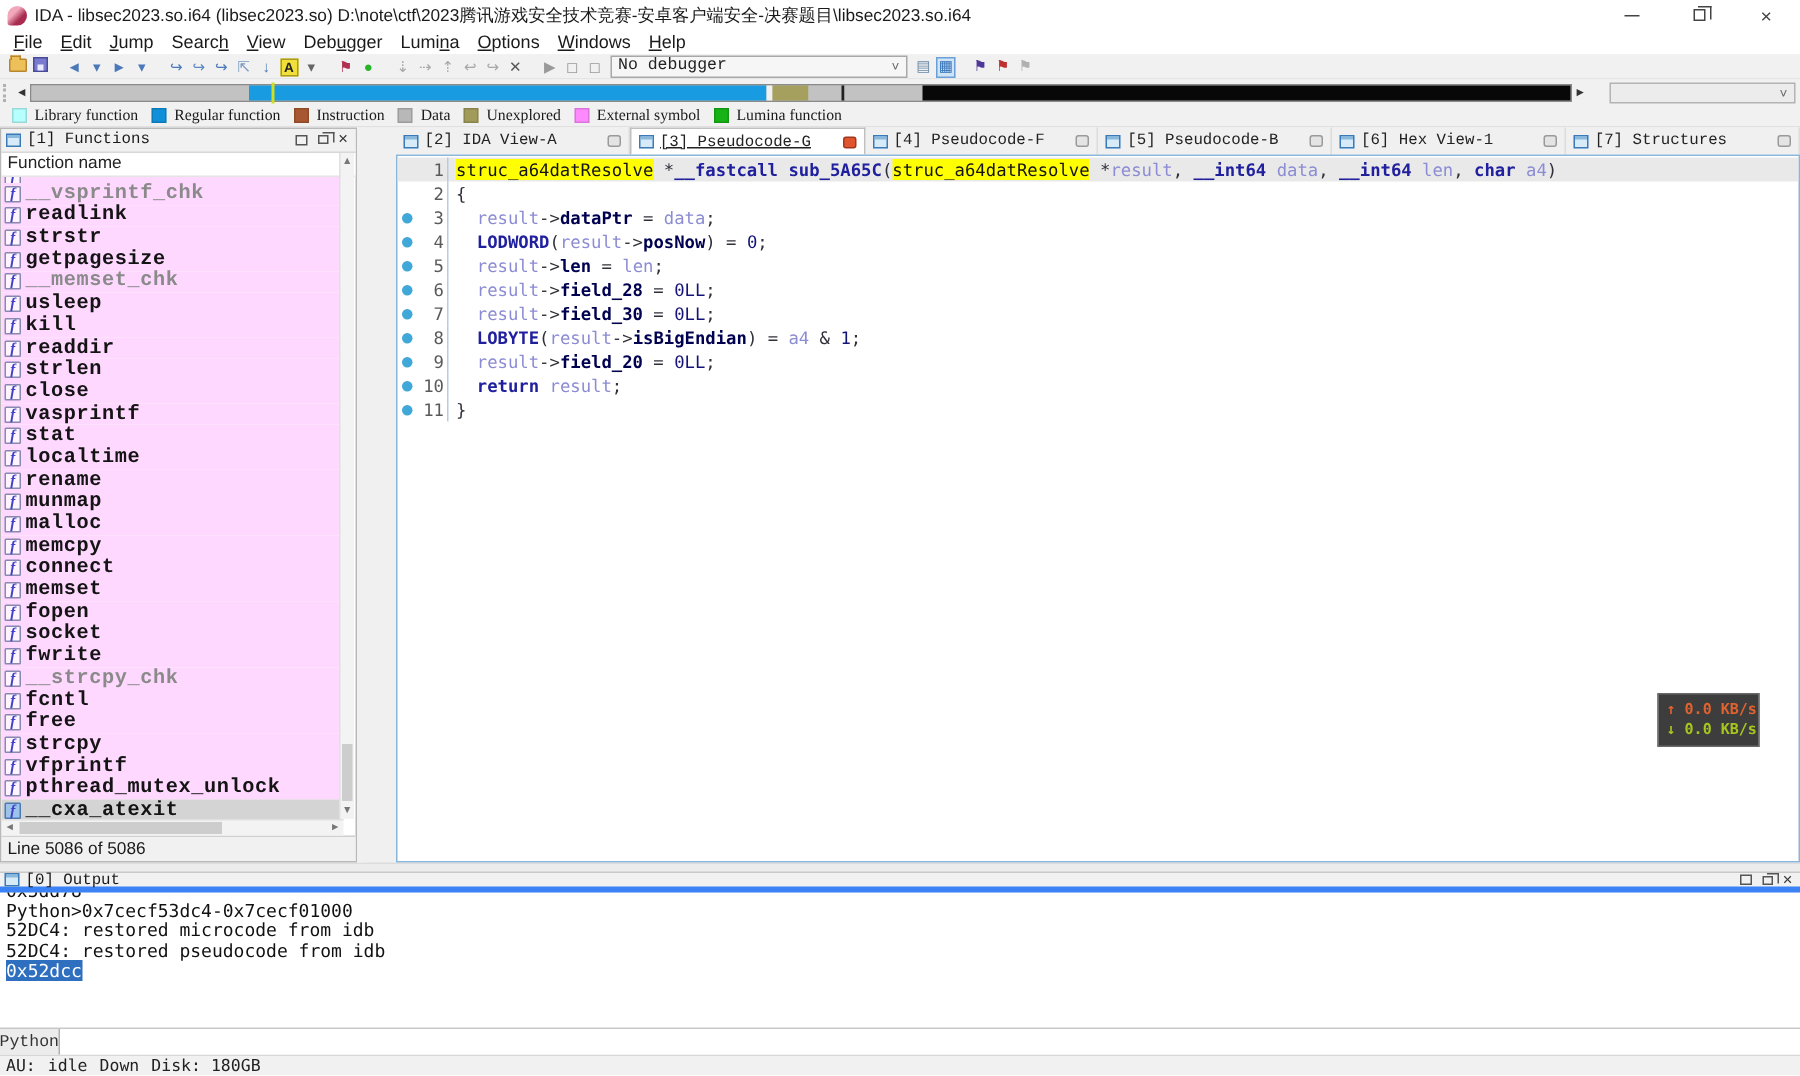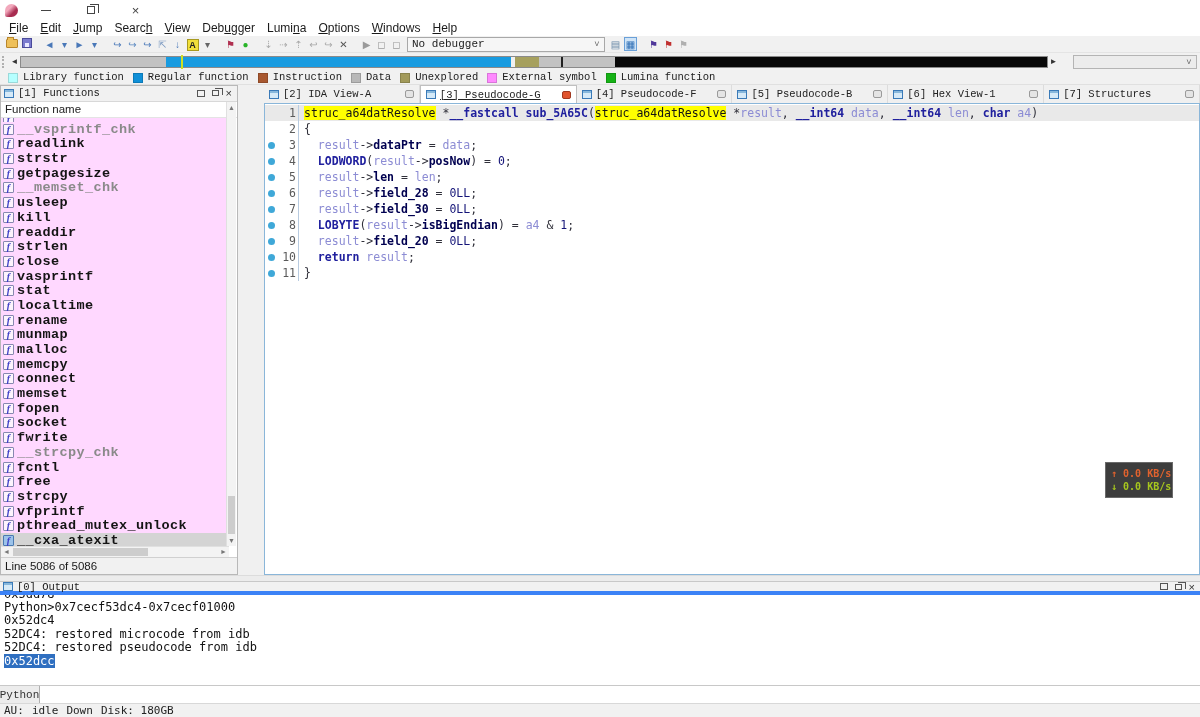--- a/index.html
+++ b/index.html
@@ -40,21 +40,21 @@
   .nav-handle { width:5px; height:12px; border-left:2px dotted #b0b0b0; margin-right:2px; }
   .nav-arrow { width:11px; height:13px; font-size:8px; color:#333; display:flex; align-items:center; justify-content:center; }
   .band { height:12px; display:flex; position:relative; border:1px solid #8a8a8a; background:#c2c2c2; }
   .band .seg { height:100%; }
   .band .marker { position:absolute; top:-2px; bottom:-2px; width:2px; background:#cfe020; }
   .nav-combo { width:124px; height:14px; margin-left:14px; background:#ececec; border:1px solid #b4b4b4; display:flex; align-items:center; }
   .nav-combo span { flex:1; } .nav-combo .ca { flex:0 0 14px; text-align:center; color:#666; font-size:9px; }
 
   
   .legend { height:15px; background:#f1f1f1; display:flex; align-items:center; padding-left:8px; font-family:"Liberation Mono",monospace; font-size:10.5px; border-bottom:1px solid #e0e0e0; }
-  .lg-item { display:inline-flex; align-items:flex-end; margin-right:9px; white-space:nowrap; }
+  .lg-item { display:inline-flex; align-items:flex-start; margin-right:9px; white-space:nowrap;font-family:Liberation Serif, serif; }
   .lg-sw { width:10px; height:10px; margin-right:5px; display:inline-block; border:1px solid rgba(0,0,0,.15); }
 
   
   .main { height:490px; display:flex; background:#f0f0f0; }
   .leftpanel { width:238px; background:#fff; border:1px solid #b8b8b8; display:flex; flex-direction:column; position:relative; }
   .panelhead { height:16px; background:#f1f1f1; display:flex; align-items:center; padding:0 3px; border-bottom:1px solid #d8d8d8; font-size:11px; }
   .panelhead .ph-title { flex:1; font-family:"Liberation Mono",monospace; font-size:10.5px; padding-left:4px; }
   .phc { display:flex; align-items:center; gap:7px; padding-right:2px; }
   .pc-max { width:8px; height:7px; border:1px solid #555; }
   .pc-float { width:7px; height:6px; border:1px solid #555; position:relative; }
@@ -128,20 +128,21 @@
 
   
   .netbox { position:absolute; right:27px; top:462px; width:68px; height:36px; background:#3d3d3d; border:1px solid #6a6a6a; font-family:"DejaVu Sans Mono",monospace; font-size:10px; font-weight:bold; display:flex; flex-direction:column; justify-content:center; padding-left:5px; gap:2px; z-index:5; }
   .net-up { color:#e0622e; } .net-dn { color:#a6c61e; }
 </style>
 </head>
 <body>
 
 <div class="titlebar">
   <span class="ida-logo"></span>
+  <span class="title-text">IDA - libsec2023.so.i64 (libsec2023.so) D:\note\ctf\2023腾讯游戏安全技术竞赛-安卓客户端安全-决赛题目\libsec2023.so.i64</span>
   <span class="wc">
       <span class="wc-minbar"></span>
     </span>
   <span class="wc">
       <span class="wc-restore"></span>
     </span>
   <span class="wc wc-x">×</span>
 </div>
 
 <div class="menubar">
@@ -433,21 +434,20 @@
       <span class="pc-max"></span>
       <span class="pc-float"></span>
       <span class="pc-x">×</span>
     </span>
   </div>
   <div class="outbody">
       <div class="oline clipped">
         <span>0x5dd78</span>
       </div>
       <div class="oline"><span>Python&gt;0x7cecf53dc4-0x7cecf01000</span></div>
-      <div class="oline"><span>0x52dc4</span></div>
       <div class="oline"><span>52DC4: restored microcode from idb</span></div>
       <div class="oline"><span>52DC4: restored pseudocode from idb</span></div>
       <div class="oline"><span class="osel">0x52dcc</span></div>
     </div>
   <div class="pyrow">
     <span class="pylabel">Python</span>
     <input class="pyinput" value="" style="">
   </div>
 </div>
 

